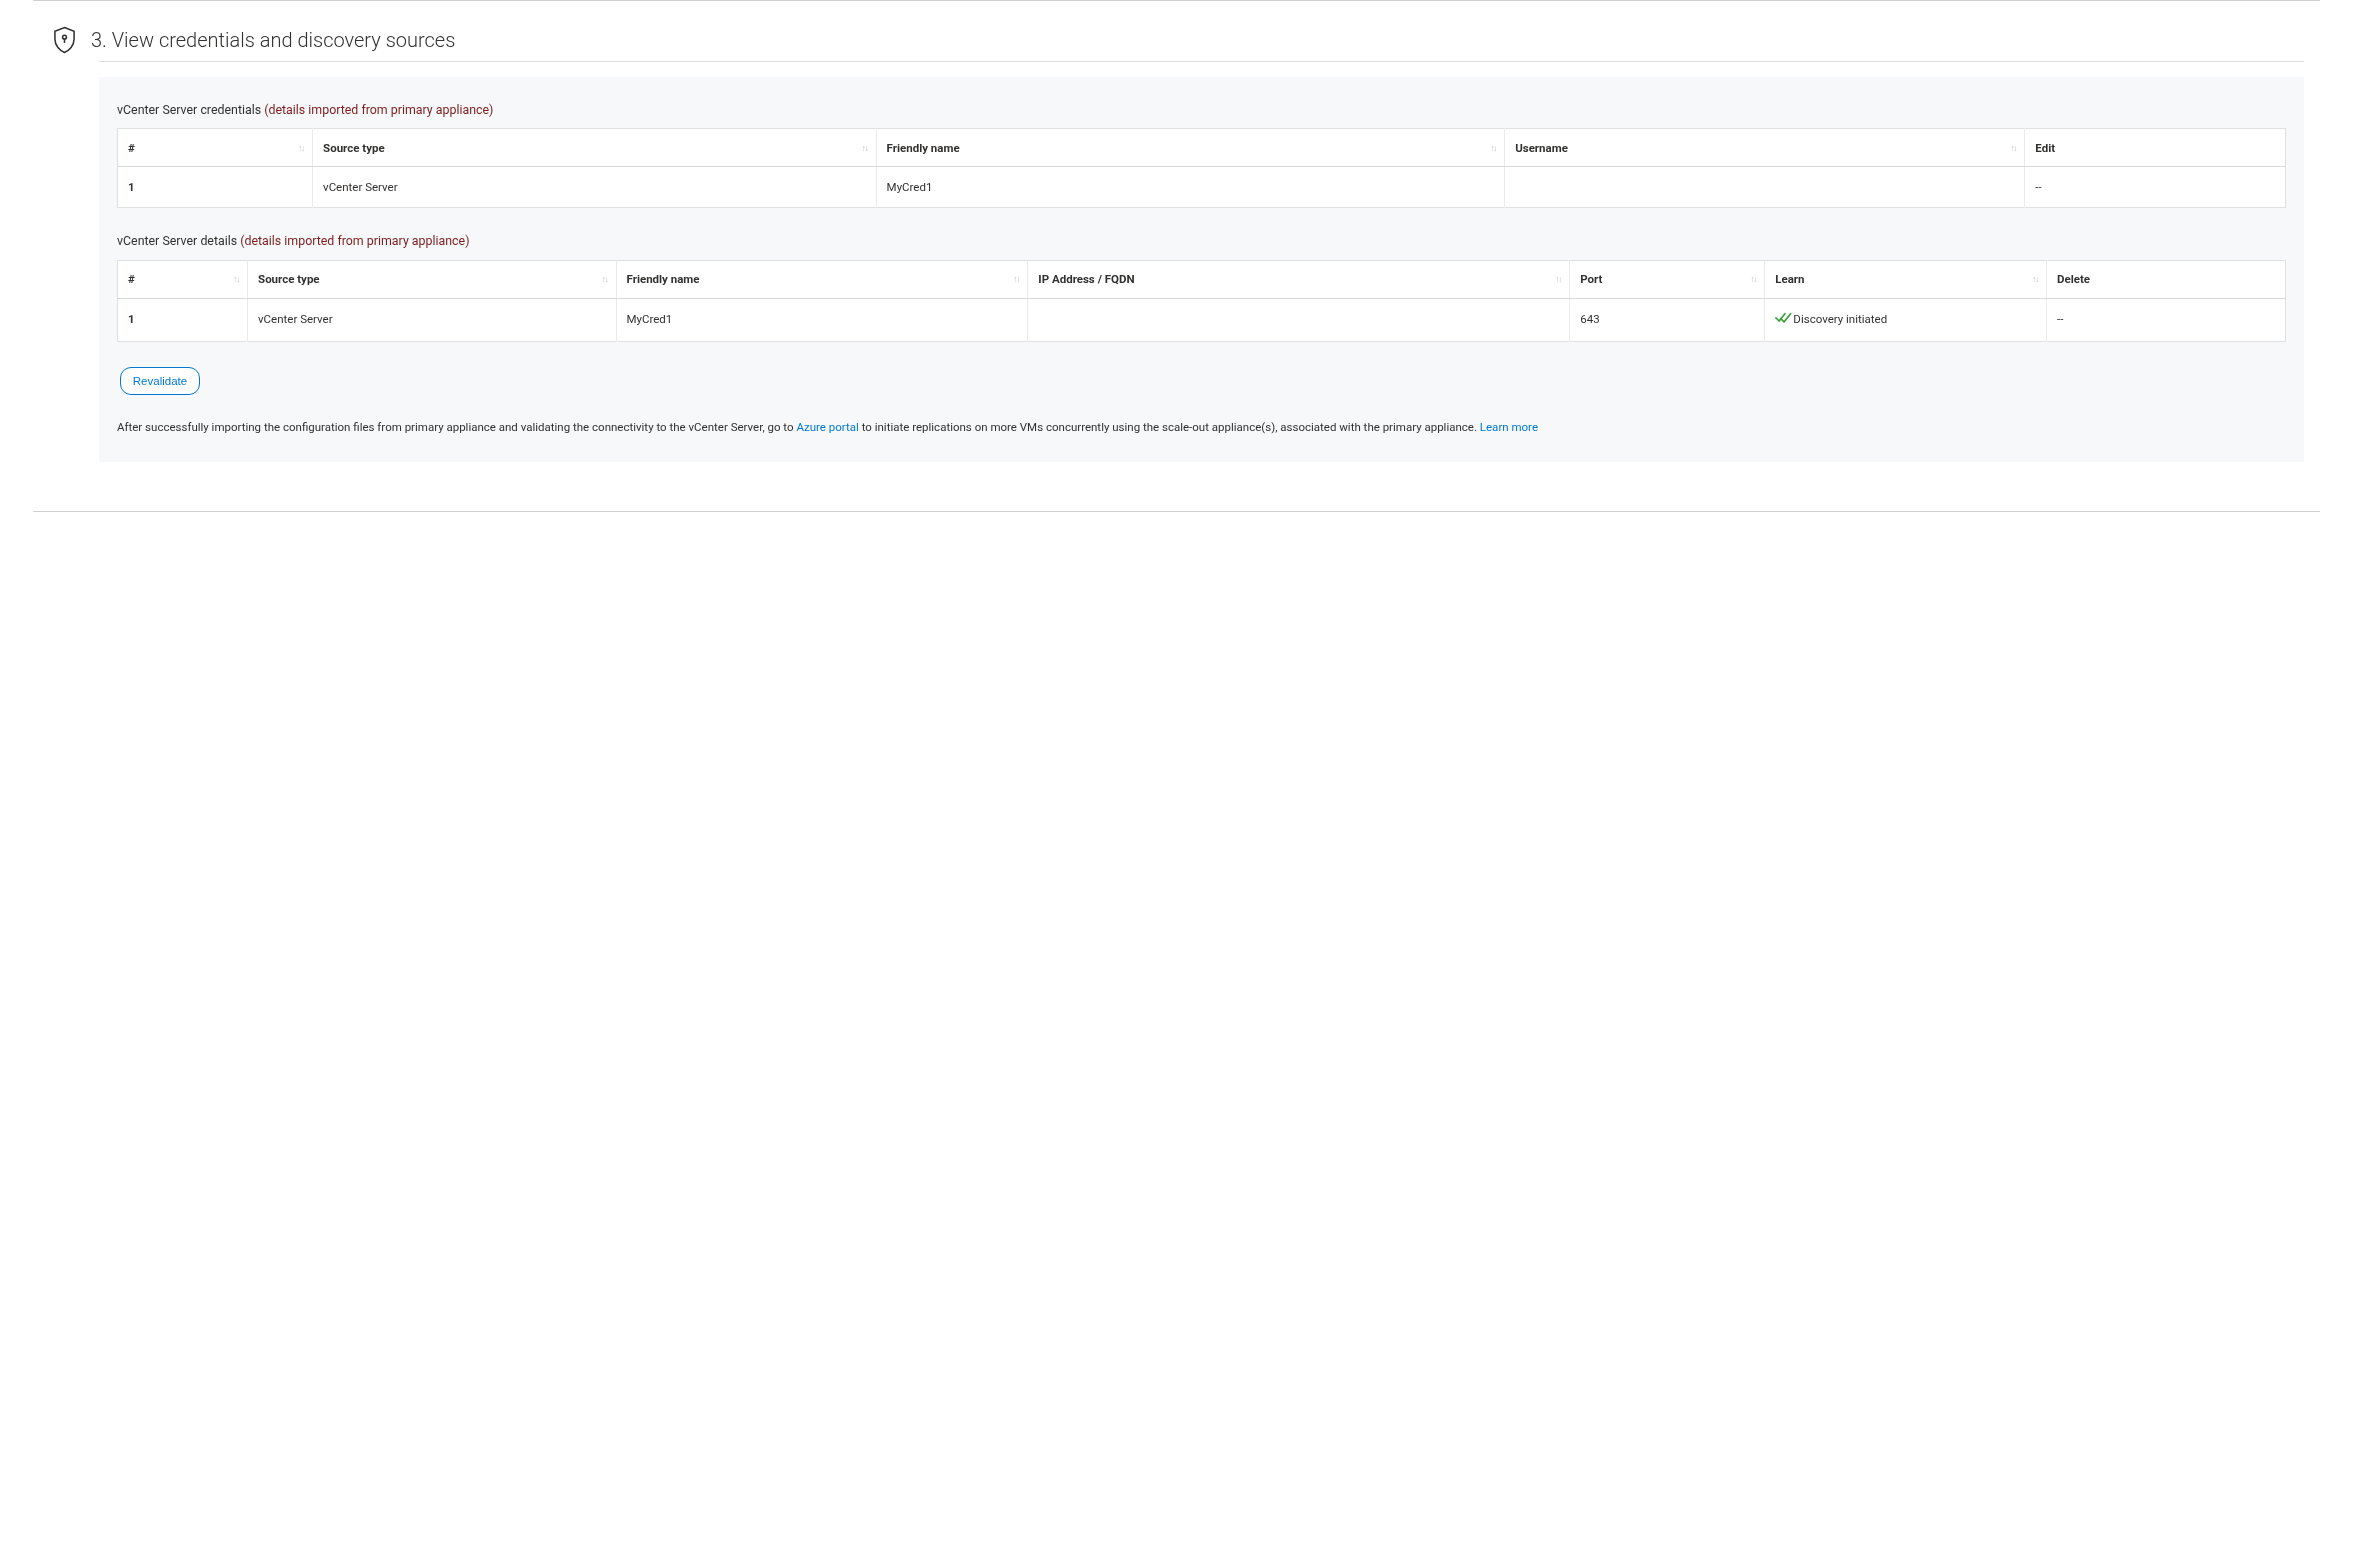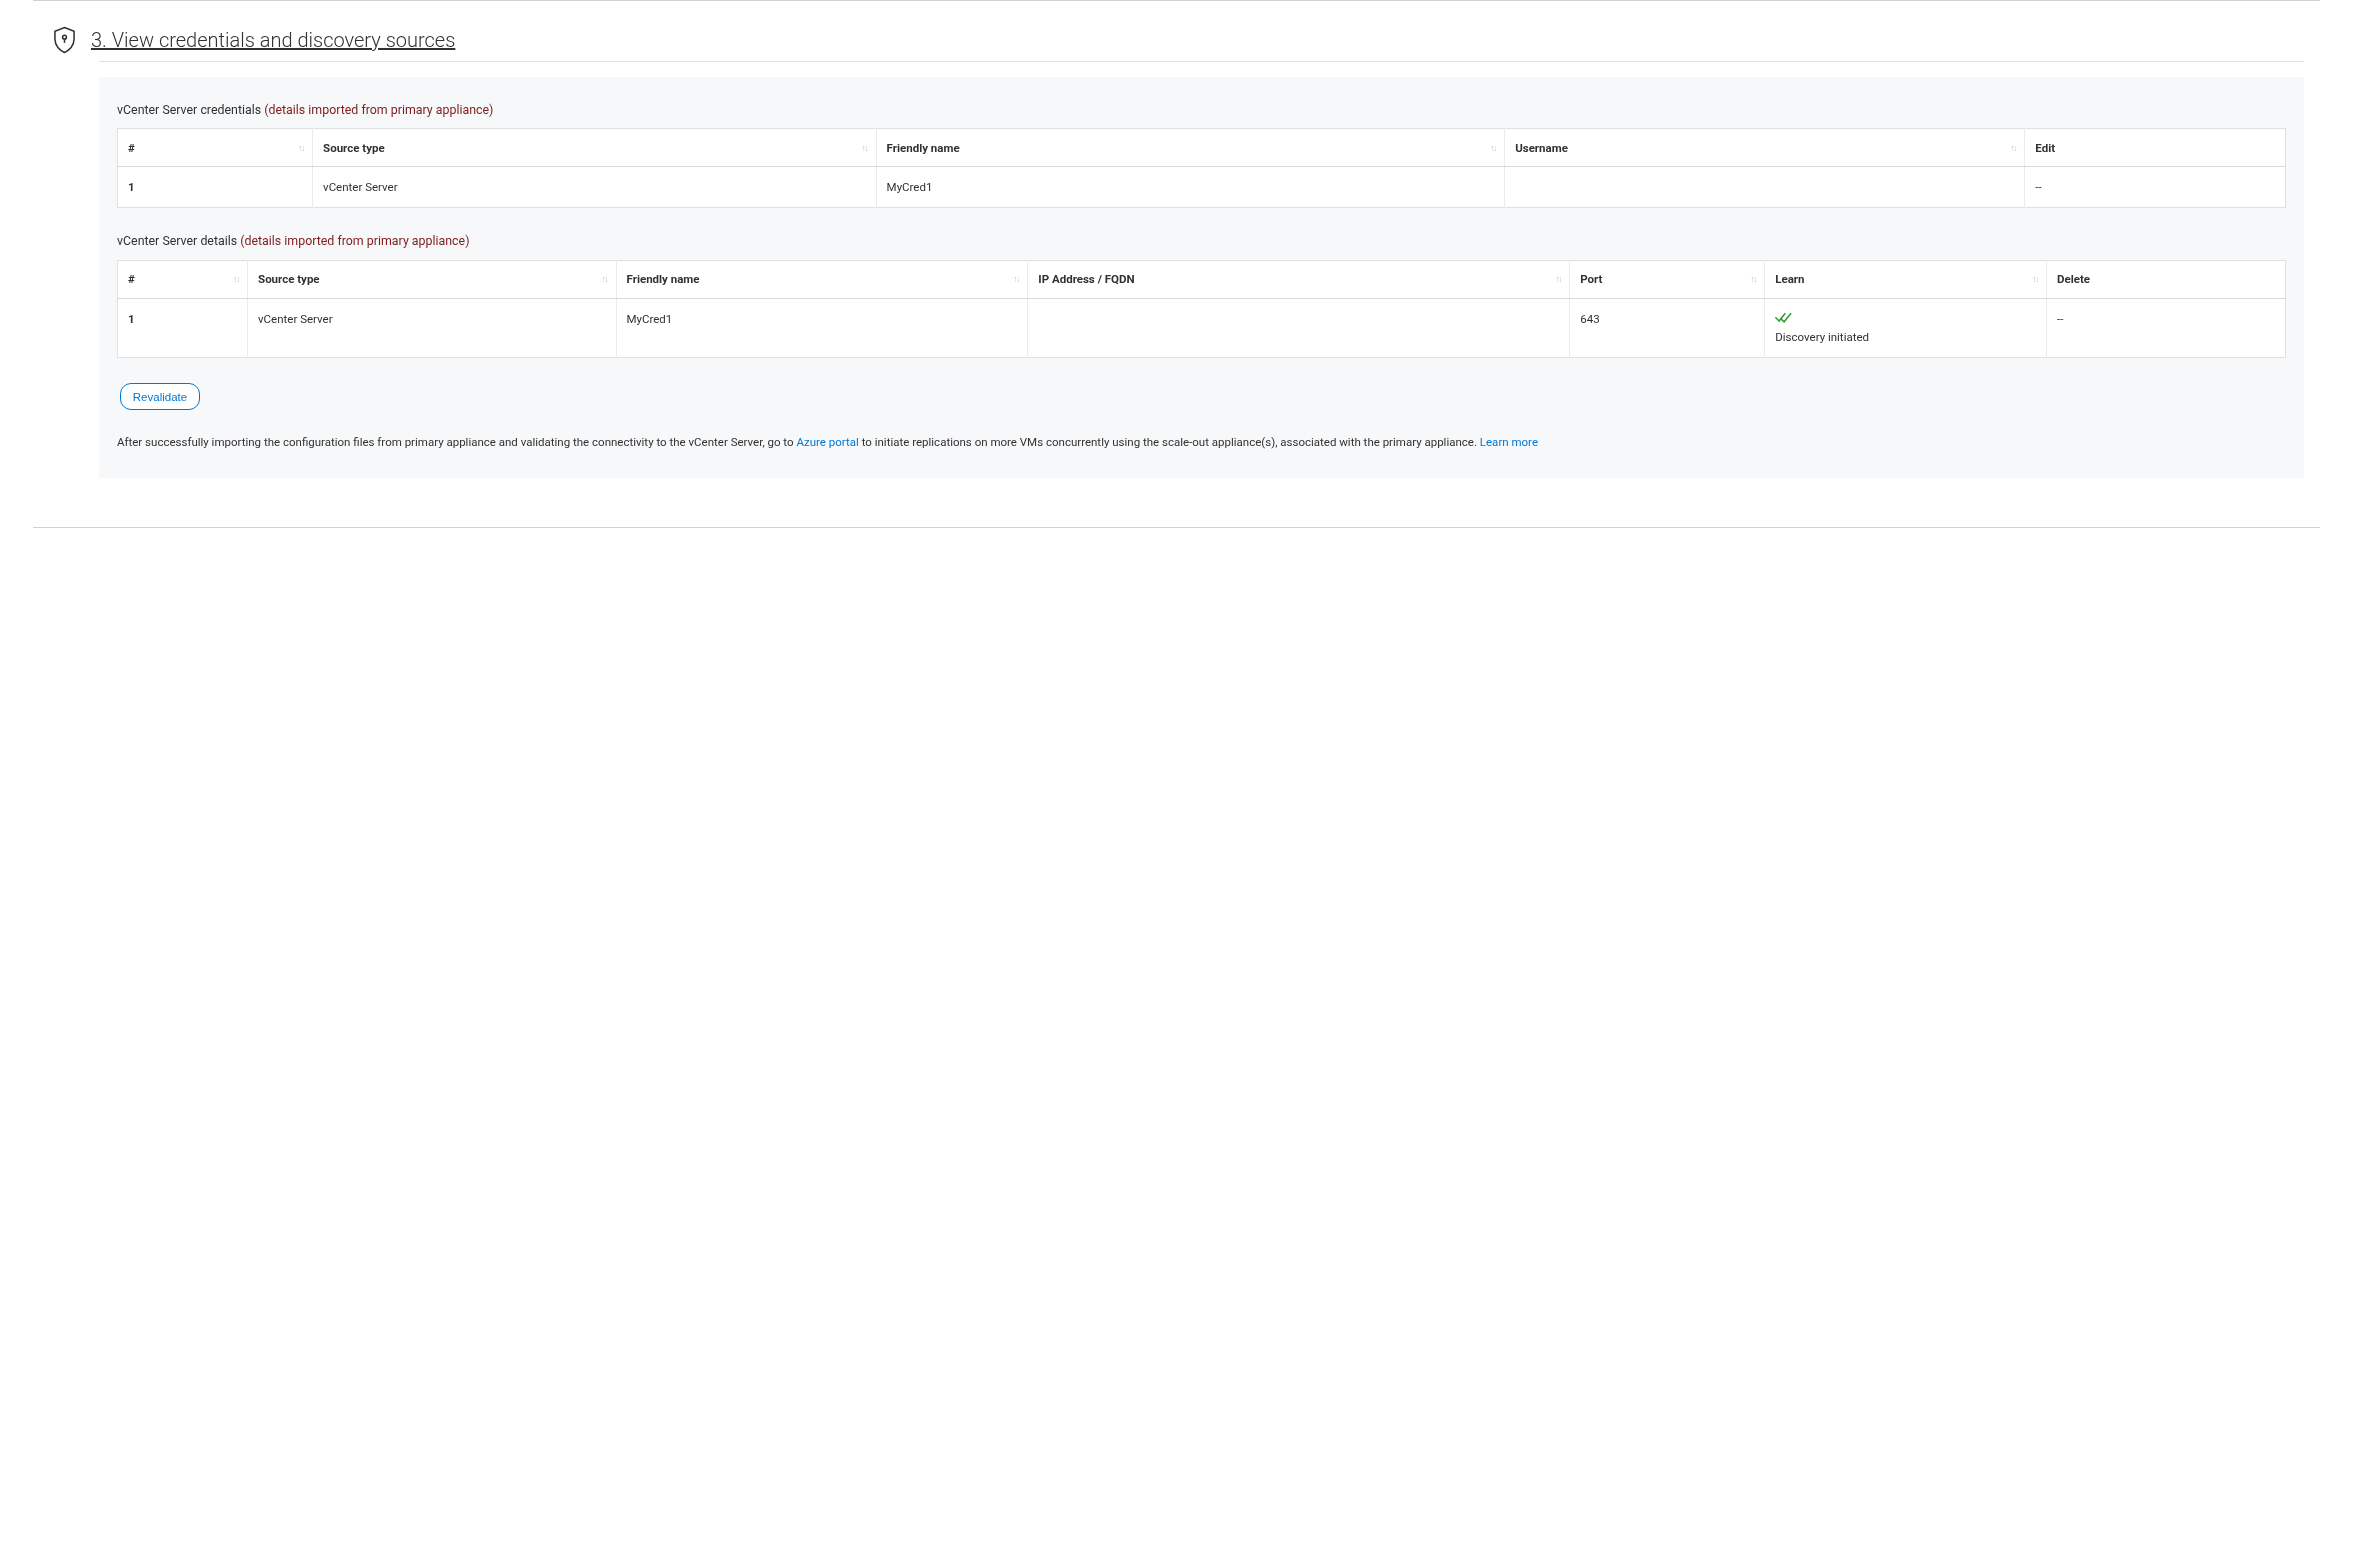--- a/index.html
+++ b/index.html
@@ -27,21 +27,20 @@
       border: none;
       border-top: 0.8px solid #d1d1d1;
       margin: 49px 0 0 0;
     }
     .section-header {
       display: flex;
       align-items: center;
       gap: 15px;
       margin-bottom: 6.6px;
       margin-left: 20px;
-      text-decoration: underline;
     }
     .shield-icon {
       flex: 0 0 auto;
       width: 23px;
       height: 28px;
     }
     .section-title {
       font-size: 20px;
       font-weight: 300;
       color: #323130;
@@ -110,21 +109,21 @@
       border-top: 0.8px solid #edebe9;
     }
     table.data-table tbody td:last-child {
       border-right: none;
     }
     table.data-table tbody td.idx {
       font-weight: 700;
     }
     .status-cell {
       display: flex;
-      flex-direction: column;
+      flex-direction: row;
       gap: 1.6px;
     }
     .checkmarks {
       color: #37a037;
       font-style: italic;
       font-size: 13px;
       line-height: 1;
       margin-bottom: 3.3px;
     }
     .info-text {

